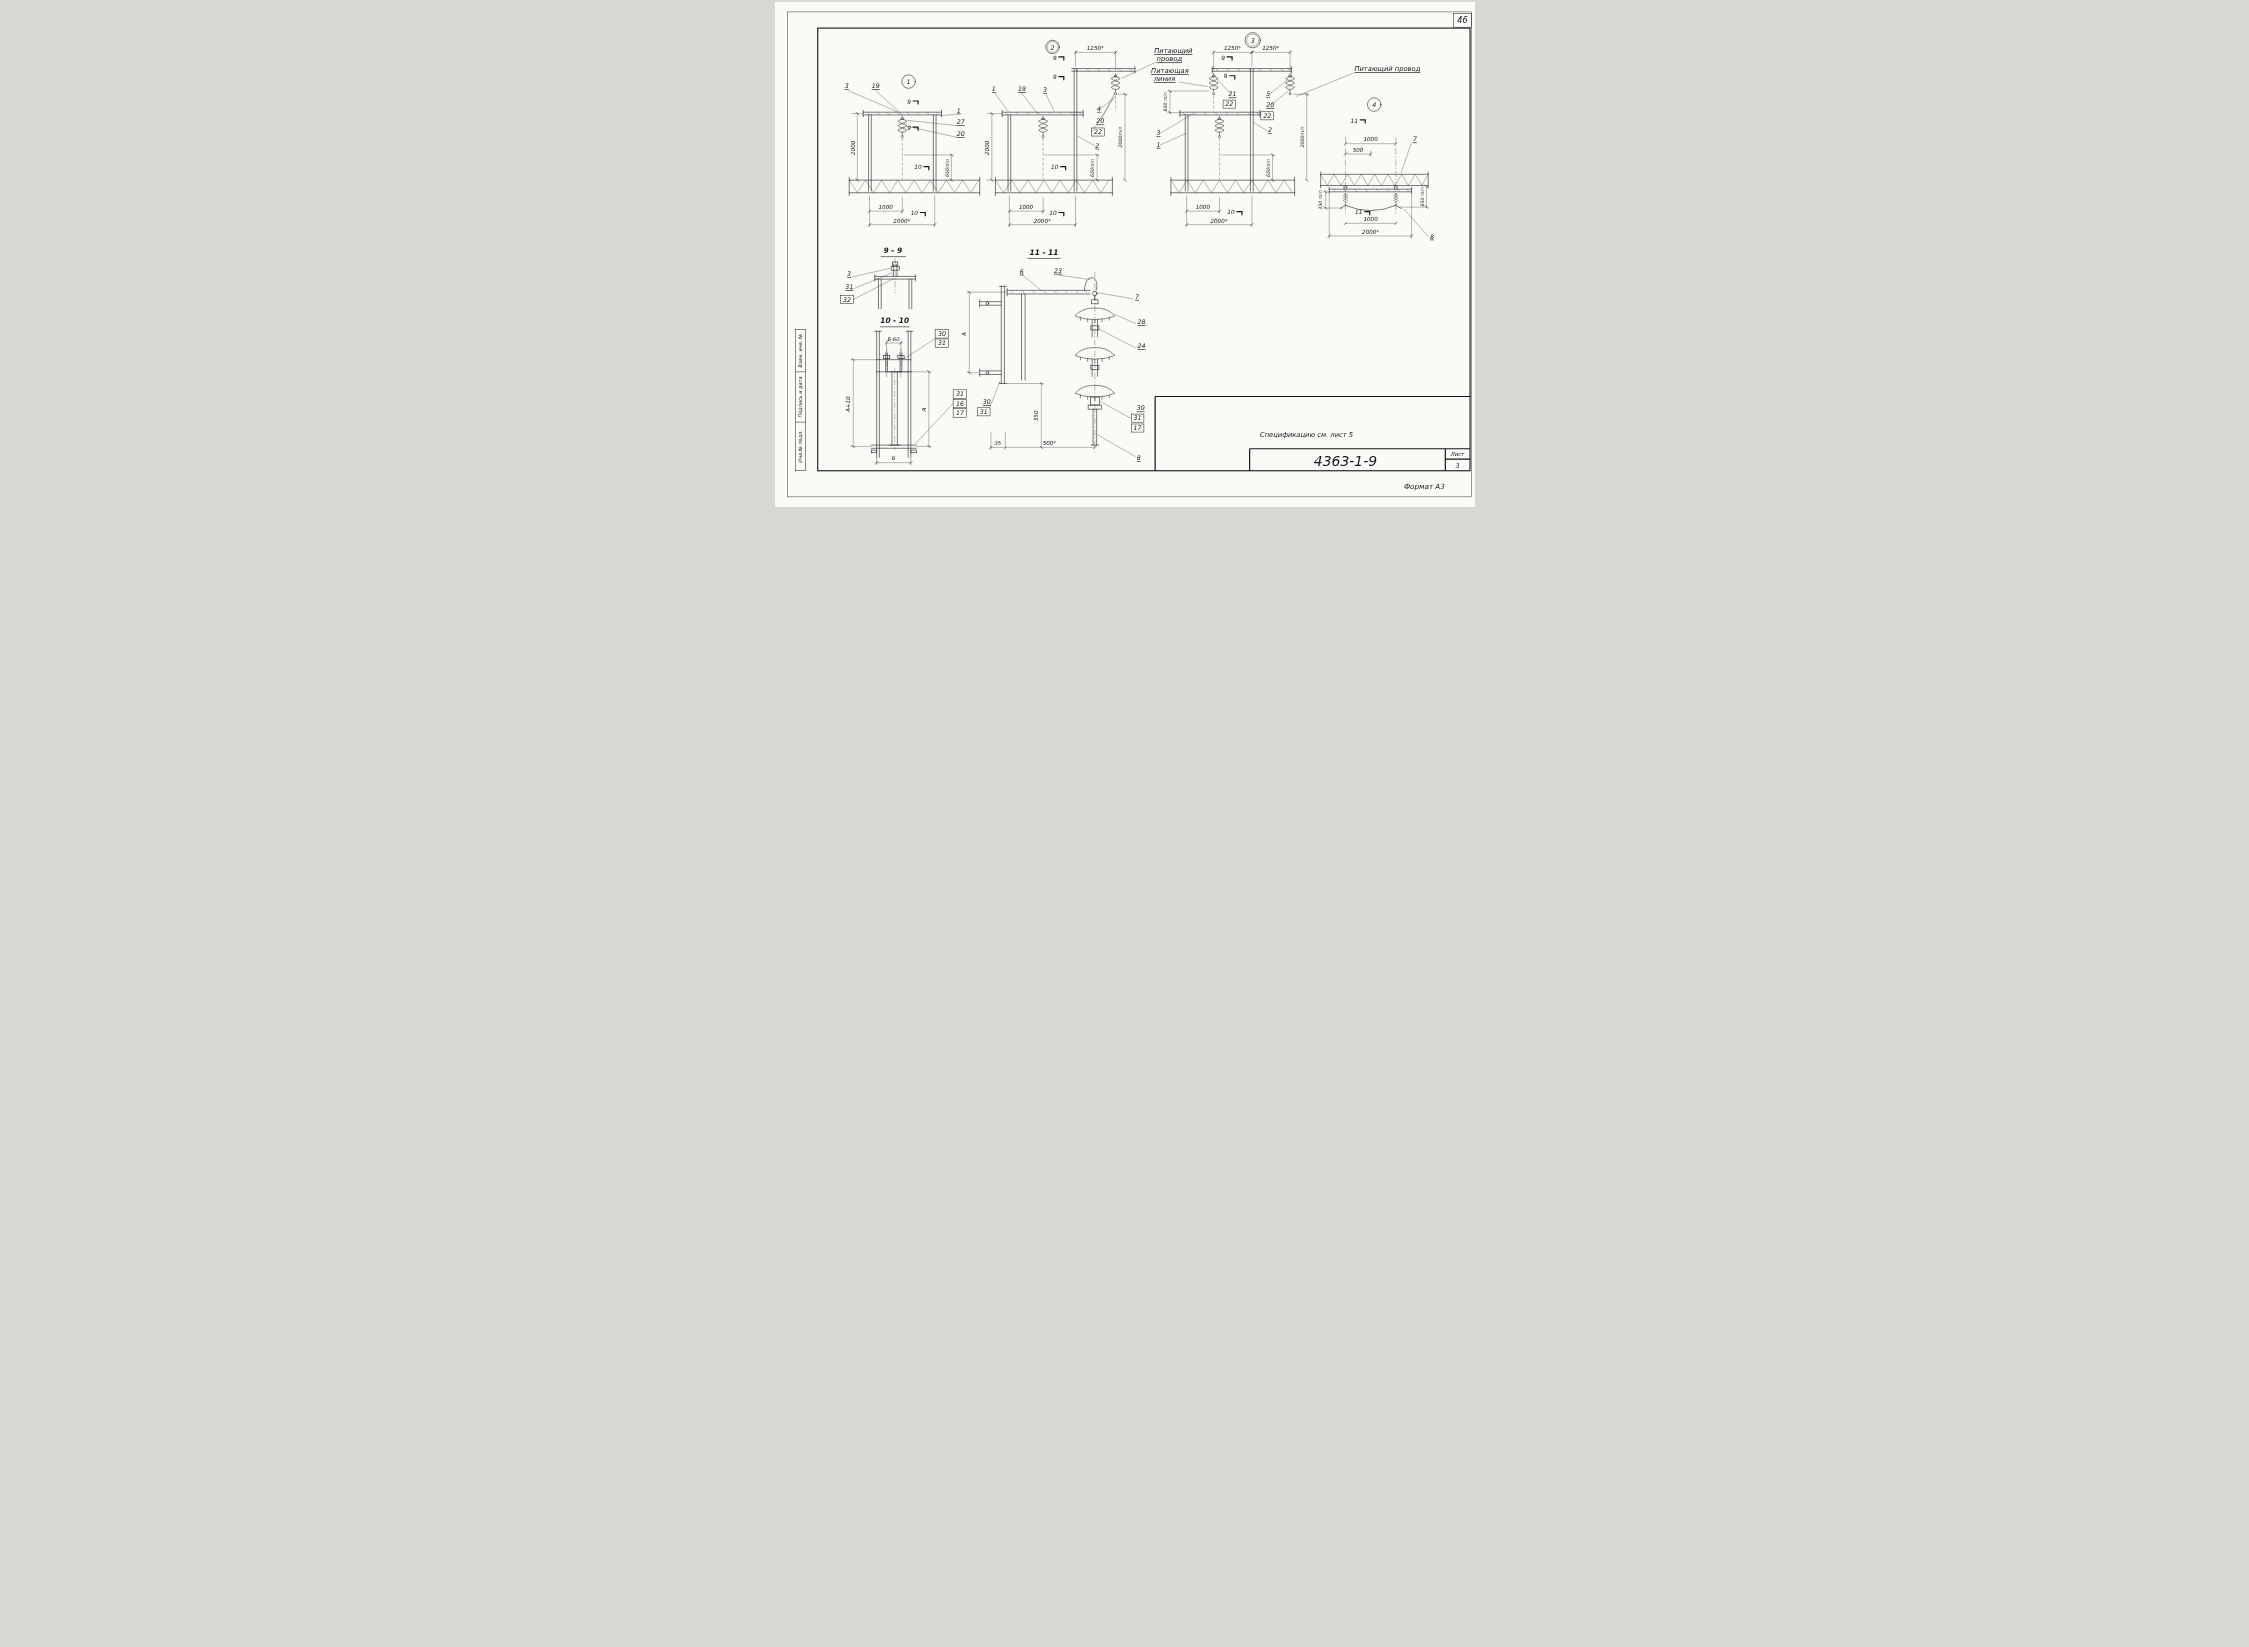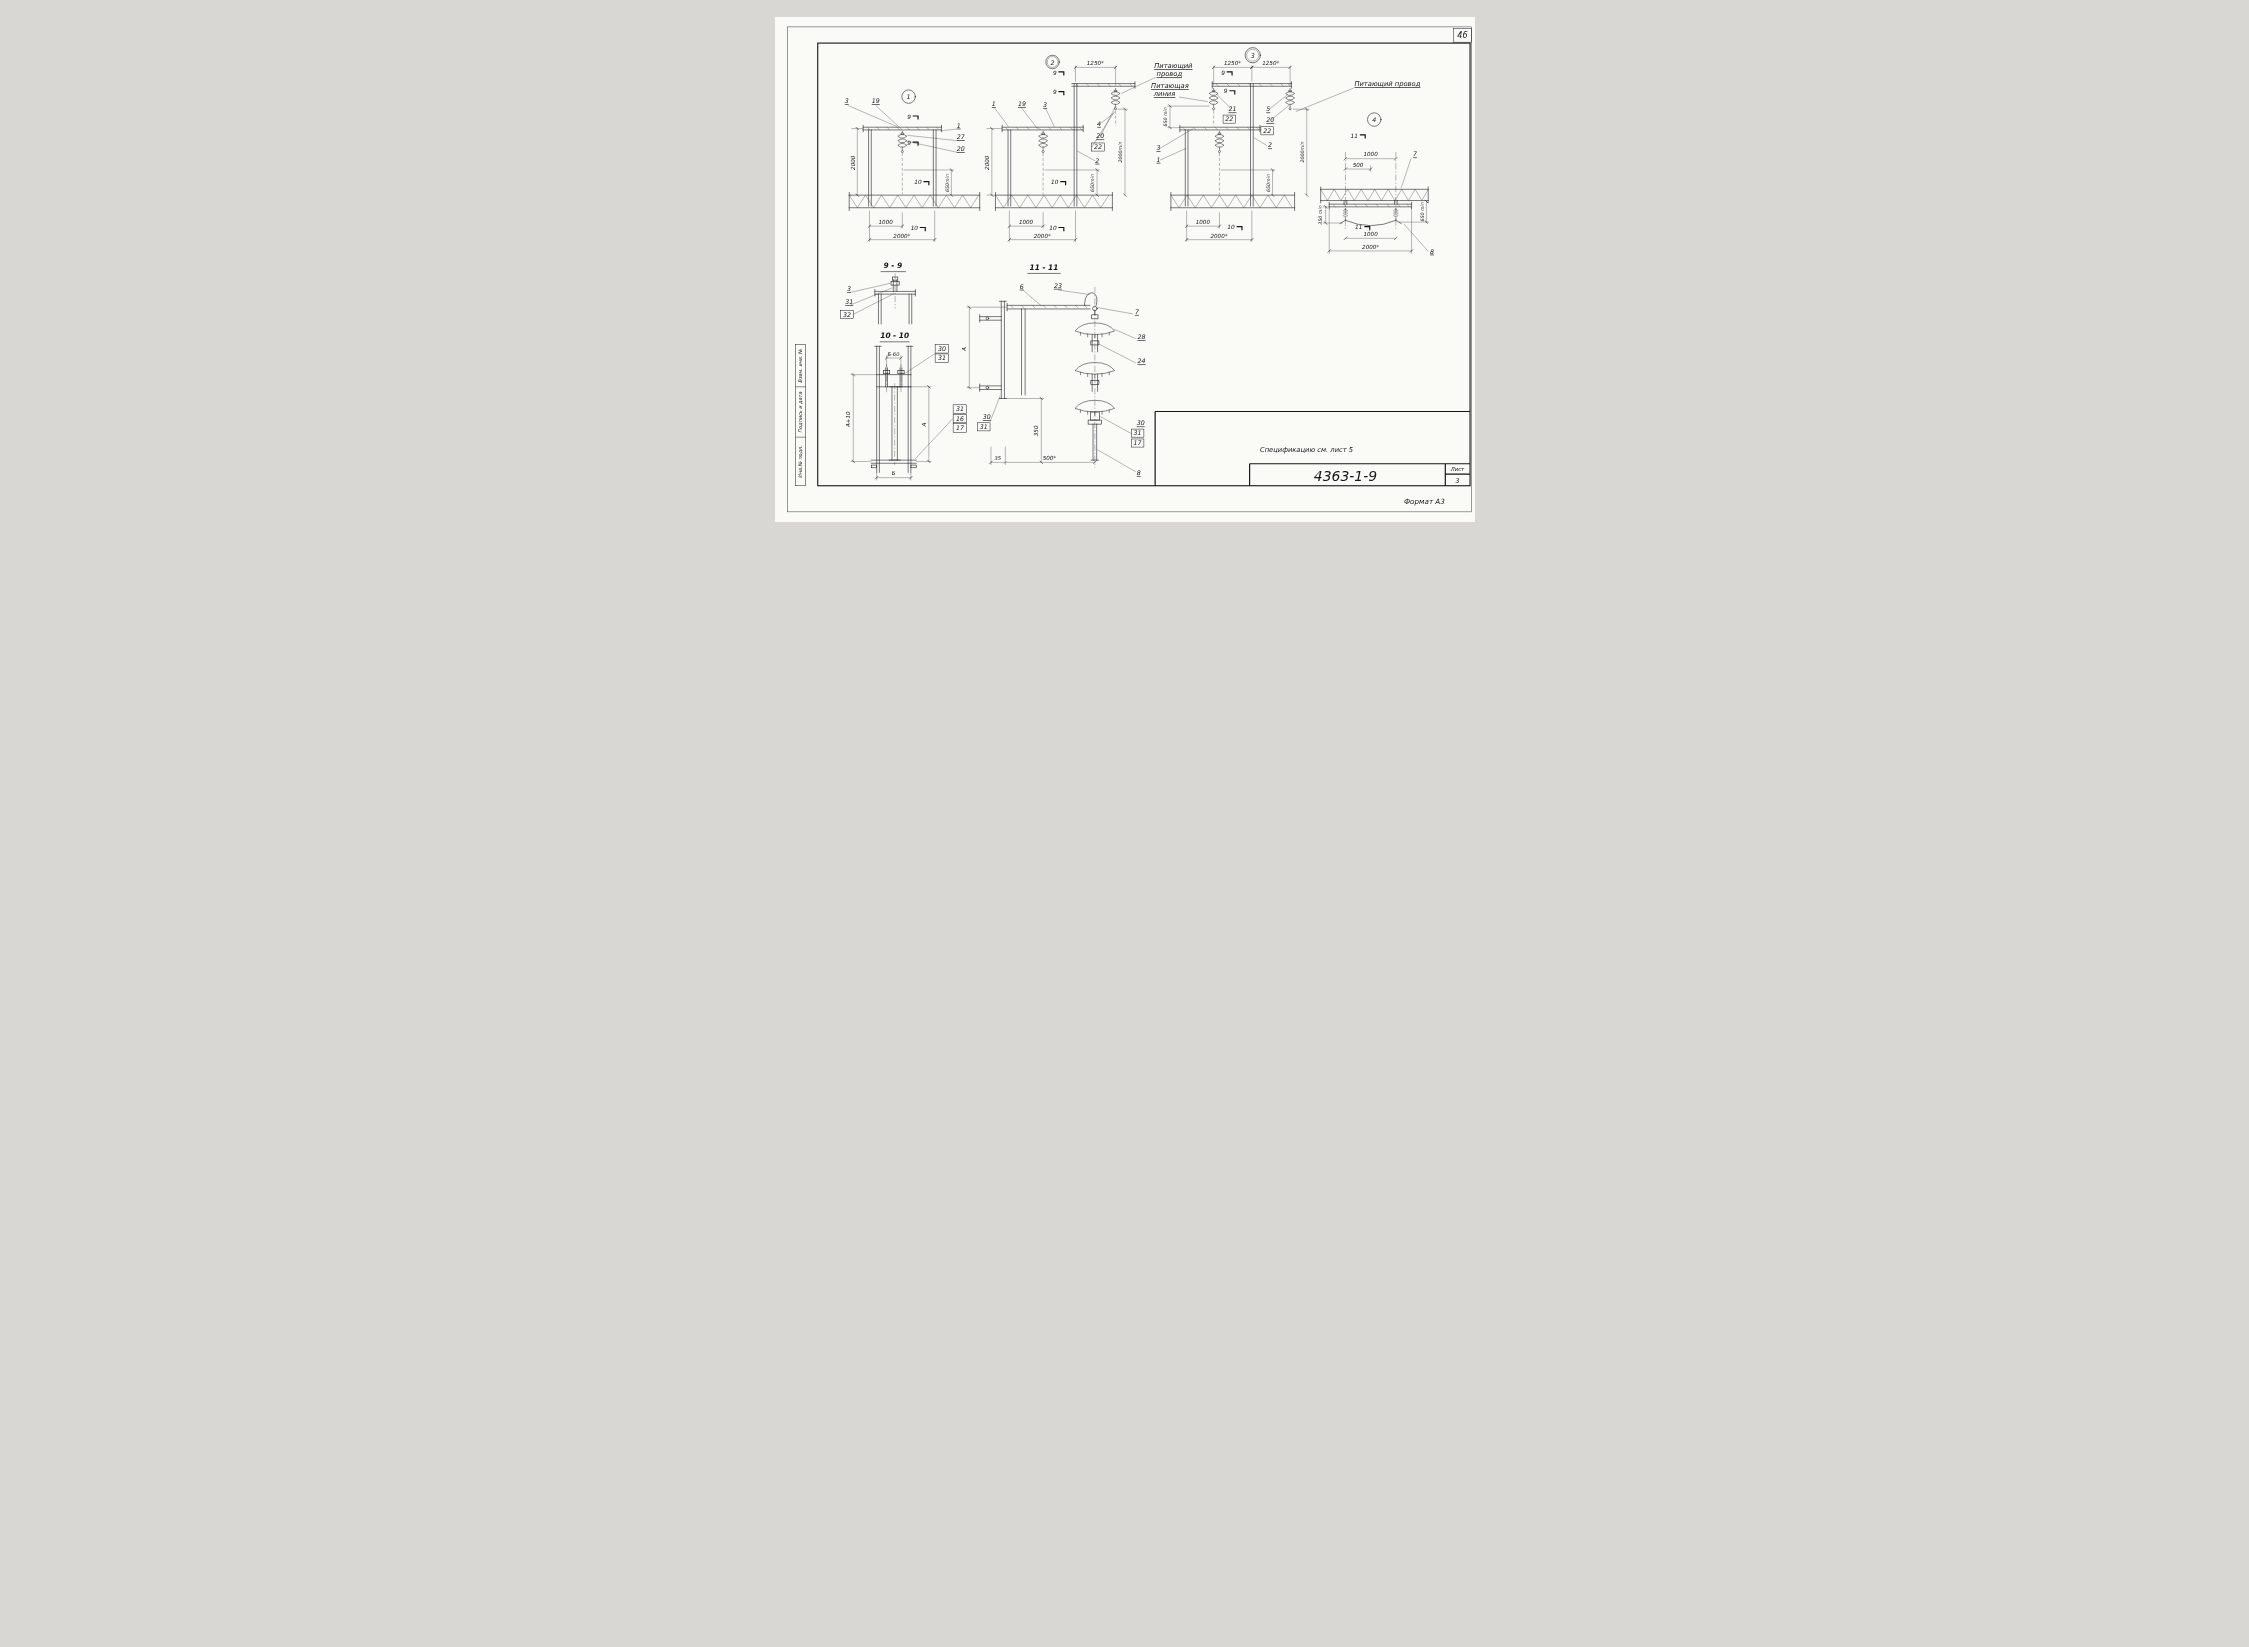--- a/index.html
+++ b/index.html
@@ -1,16 +1,16 @@
 <!DOCTYPE html>
 <html style="font-size:7.2px"><head>
 <meta charset="utf-8">
 <style>
   html,body{margin:0;padding:0;background:#d8d7d3;}
-  .wrap{width:100%;max-width:700px;margin:17px auto;}
+  .wrap{width:100%;max-width:700px;margin:2px auto;}
   svg{display:block;width:100%;height:auto;background:#fafaf7;}
   .t{font-family:"DejaVu Sans",sans-serif;font-style:italic;fill:#17171b;}
   .lb{font-size:14px;text-decoration:underline;}
   .nb{font-size:14px;}
   .fg{font-size:13px;}
   .dt{font-size:12.5px;}
   .sm{font-size:10.5px;}
   .ttl{font-size:16.5px;font-weight:bold;}
   .big{font-size:31px;}
   .note{font-size:15px;}

